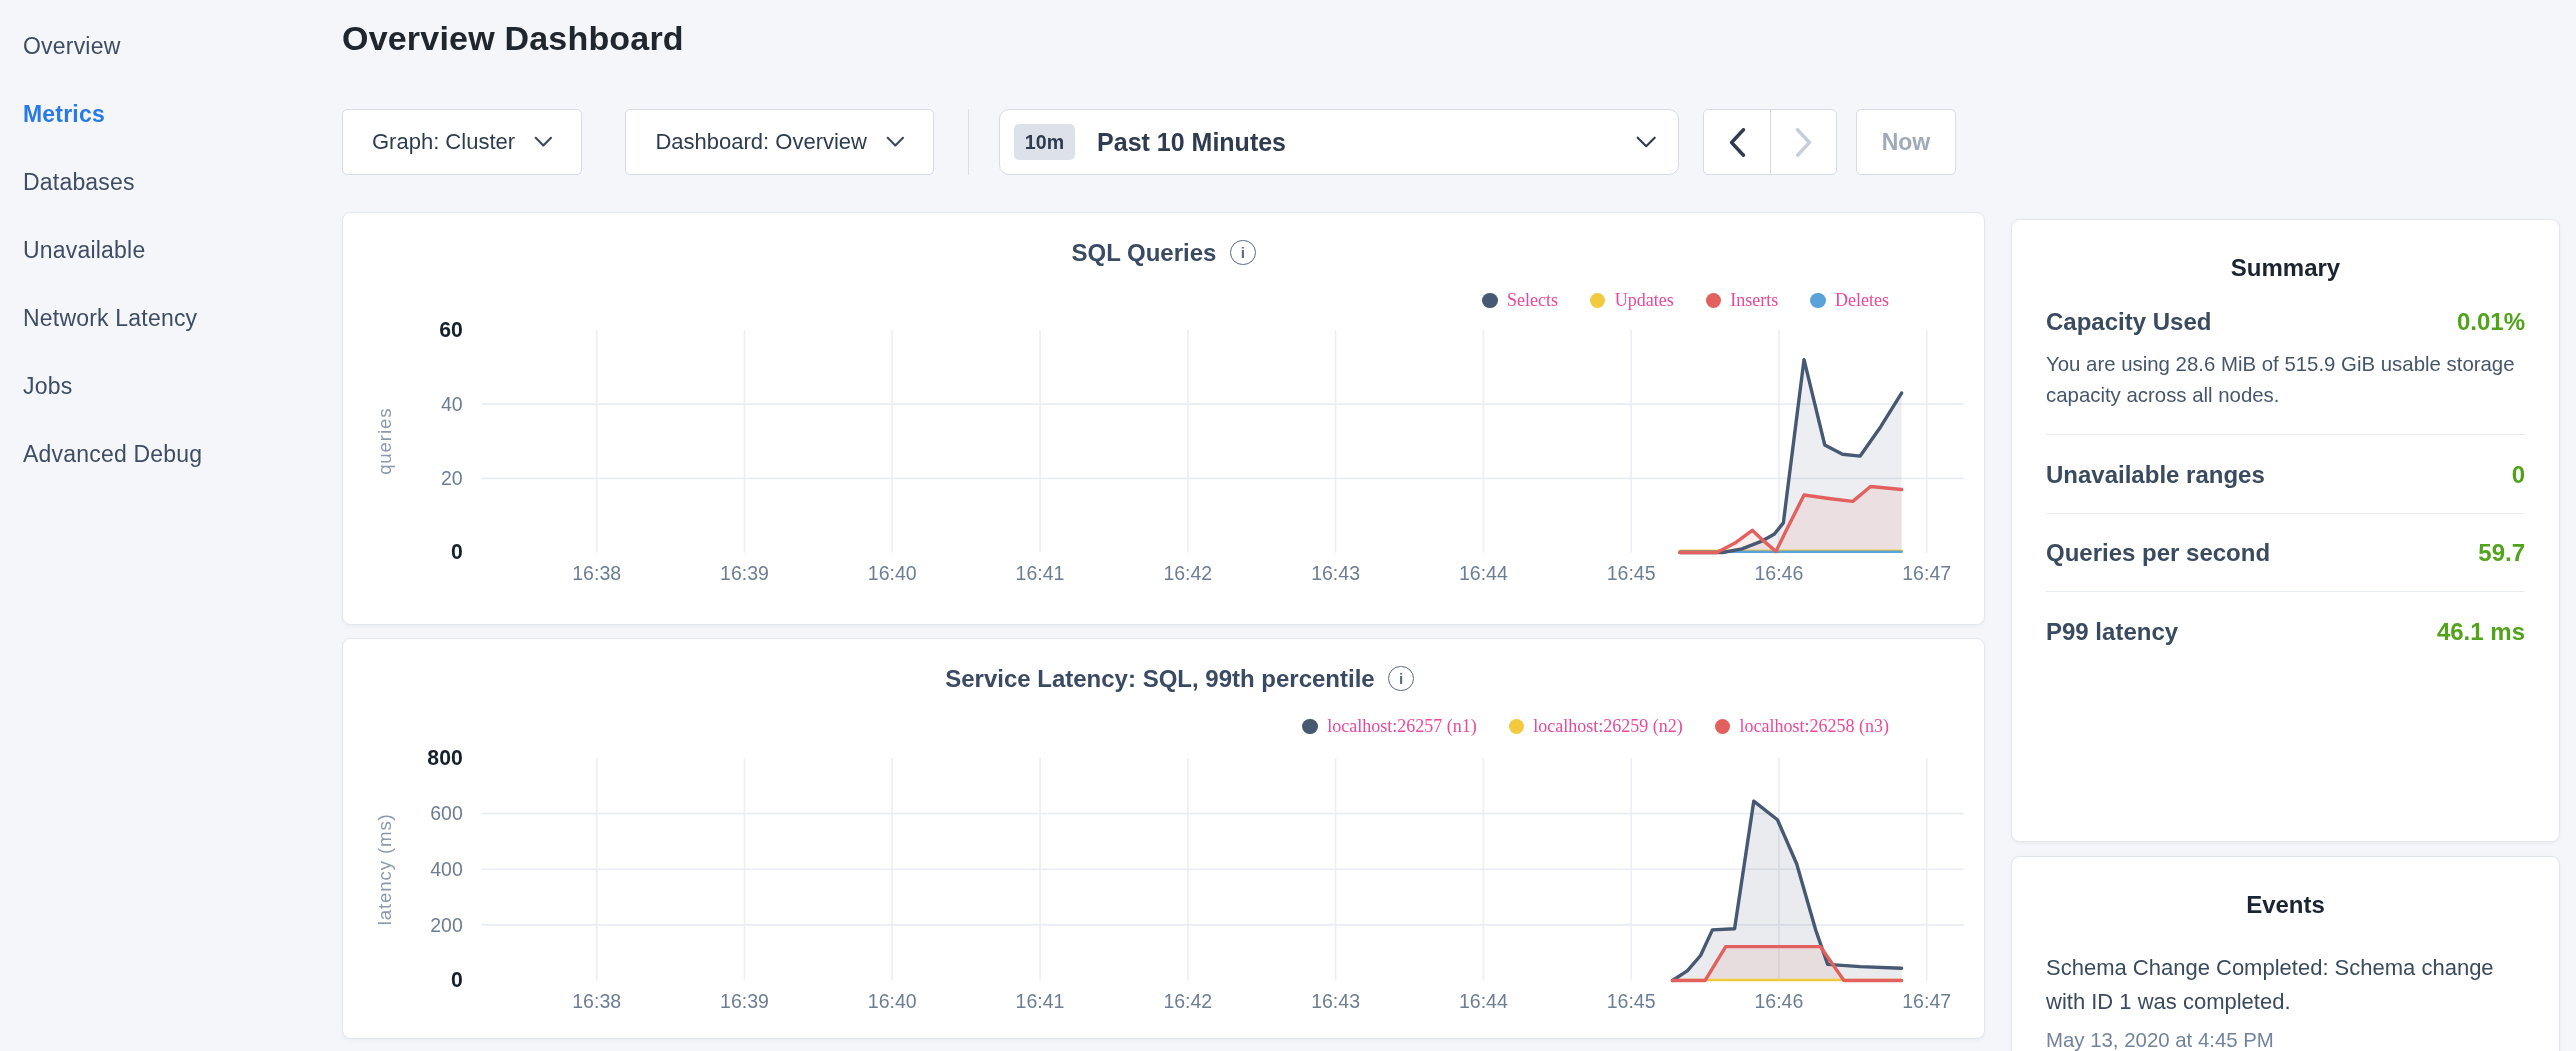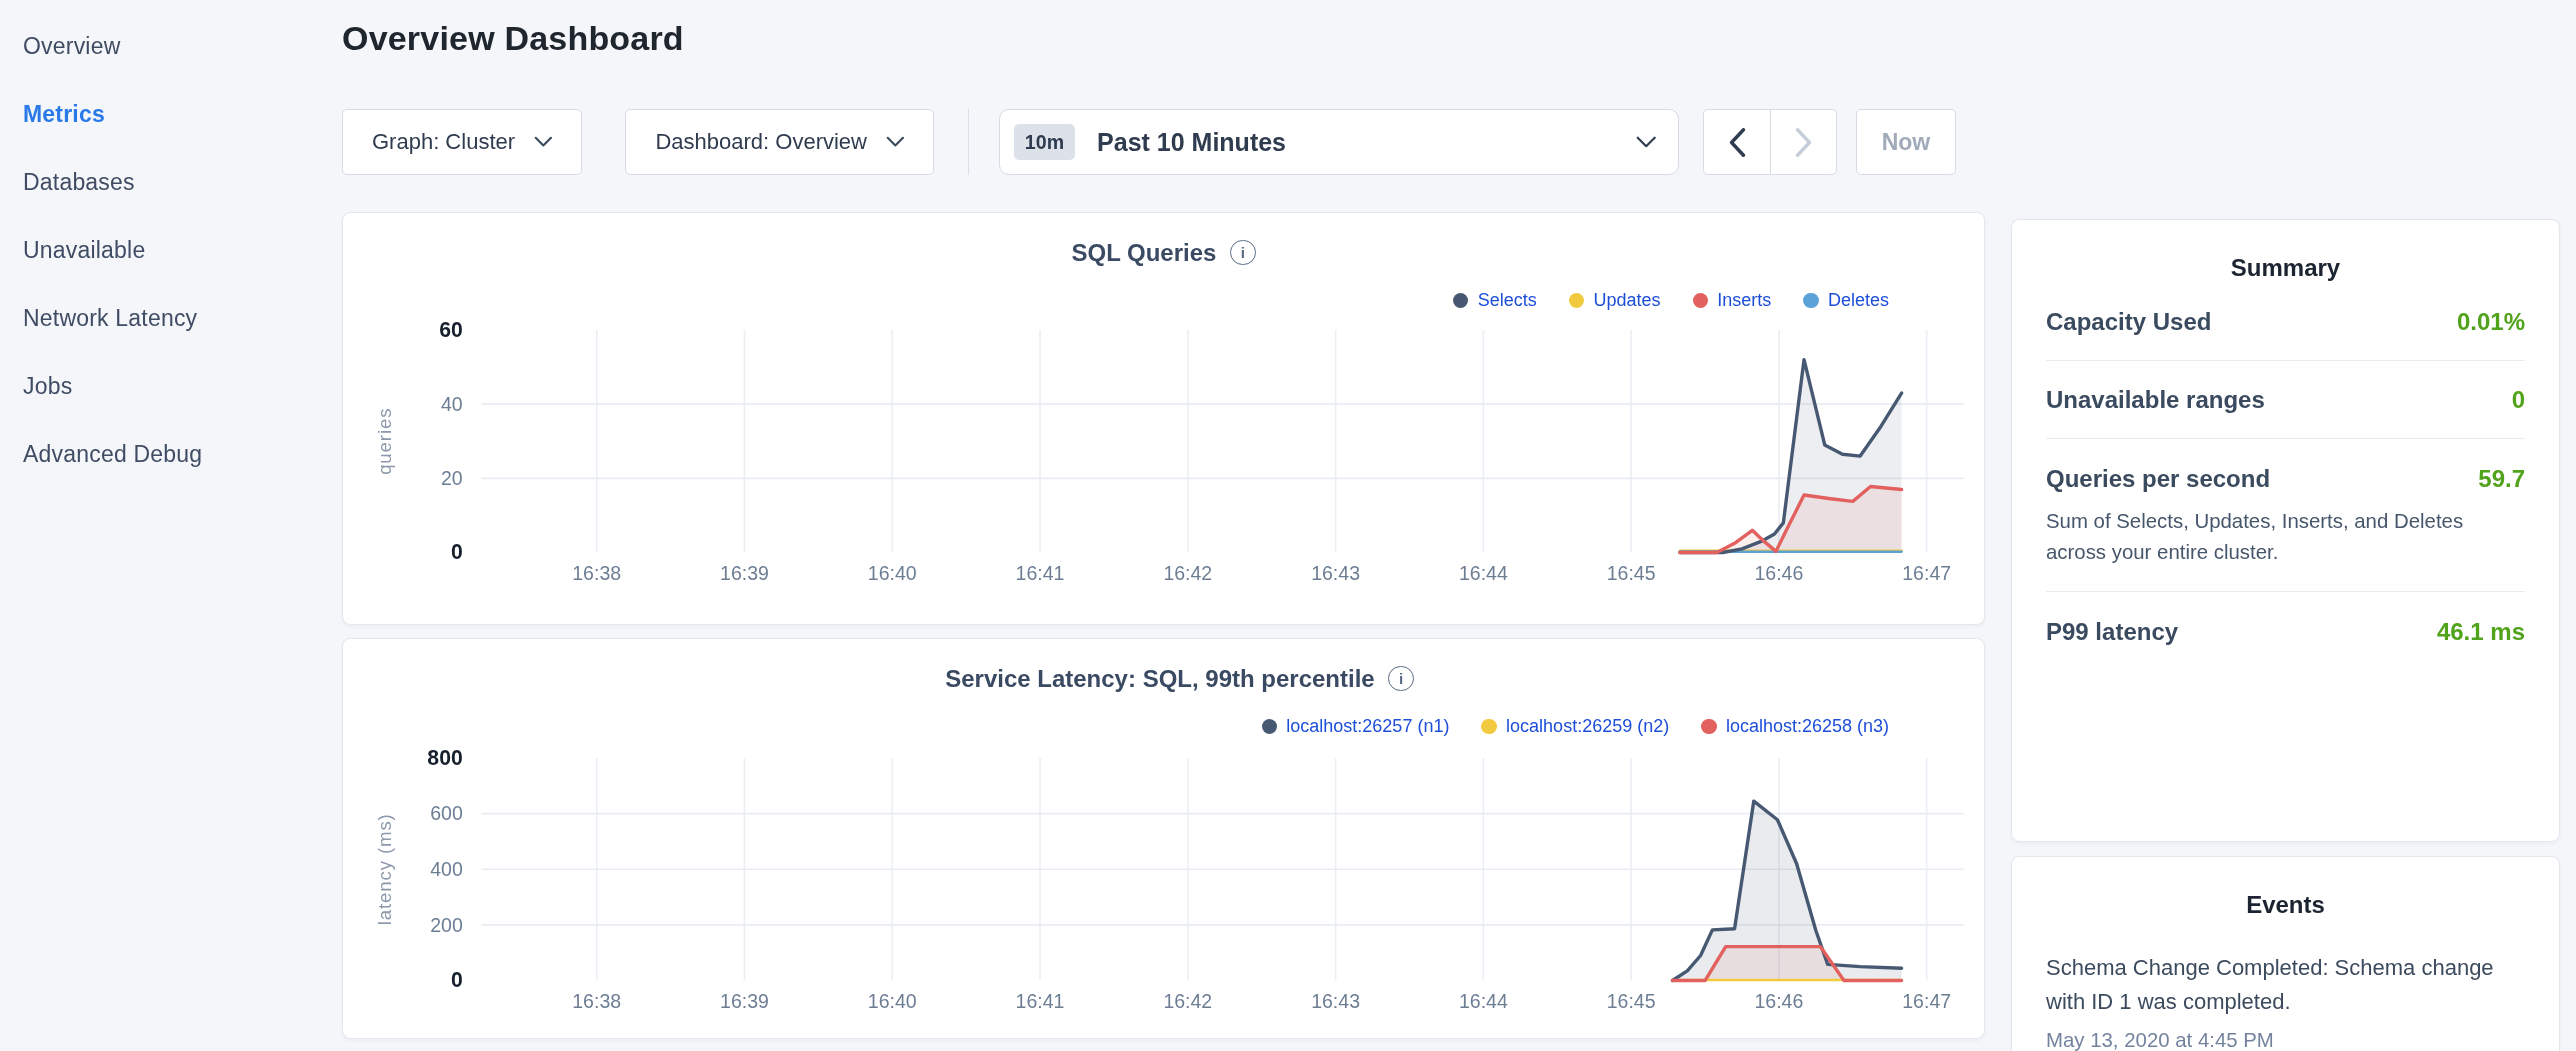--- a/index.html
+++ b/index.html
@@ -41,21 +41,21 @@
   .chart-card-1 { left:0; top:212px; width:1643px; height:413px; }
   .chart-card-2 { left:0; top:638px; width:1643px; height:401px;padding-left:32px; }
   .chart-title-row { display:flex; align-items:center; justify-content:center; margin-top:25.5px; }
   .chart-title { font-size:24px; font-weight:700; color:#3b4a63; }
   .info-icon { width:25.5px; height:25.5px; border:1.7px solid #5a6a85; border-radius:50%; margin-left:13.6px;
                display:flex; align-items:center; justify-content:center; font-size:15.3px; font-weight:700;
                color:#5a6a85; cursor:pointer; }
   .legend { position:absolute; right:95px; top:77px; display:flex; align-items:center; }
   .legend-item { display:flex; align-items:center; margin-left:32px; cursor:pointer; }
   .legend-dot { width:15.3px; height:15.3px; border-radius:50%; margin-right:9.4px; }
-  .legend-label { font-size:18px; color:#1d4ed8; }
+  .legend-label { font-size:18px; color:#ec4899;font-family:Liberation Serif, serif; }
   .chart-svg { position:absolute; left:0; }
   .chart-card-1 .chart-svg { top:100px; }
   .chart-card-2 .chart-svg { top:102px; }
 
   
   .summary-card { left:2011px; top:219px; width:549px; height:623px; padding:0 34px; }
   .events-card  { left:2011px; top:856px; width:549px; height:255px; padding:0 34px; }
   .panel-title { text-align:center; font-size:24px; font-weight:700; color:#1b2430; margin-top:34px; }
   .sum-row { padding:25.5px 0 24px 0; border-bottom:0.9px solid #e8ecf1; }
   .sum-row:last-child { border-bottom:none; }
@@ -256,35 +256,35 @@
 
   <div class="card summary-card">
     <div class="panel-title">Summary</div>
 
 
     <div class="sum-row">
       <div class="sum-head">
         <span class="sum-label">Capacity Used</span>
         <span class="sum-value">0.01%</span>
       </div>
+      <div class="sum-desc">You are using 28.6 MiB of 515.9 GiB usable storage capacity across all nodes.</div>
     </div>
 
     <div class="sum-row">
       <div class="sum-head">
         <span class="sum-label">Unavailable ranges</span>
         <span class="sum-value">0</span>
       </div>
     </div>
 
     <div class="sum-row">
       <div class="sum-head">
         <span class="sum-label">Queries per second</span>
         <span class="sum-value">59.7</span>
       </div>
-      <div class="sum-desc">Sum of Selects, Updates, Inserts, and Deletes across your entire cluster.</div>
     </div>
 
     <div class="sum-row">
       <div class="sum-head">
         <span class="sum-label">P99 latency</span>
         <span class="sum-value">46.1 ms</span>
       </div>
     </div>
   </div>
 

